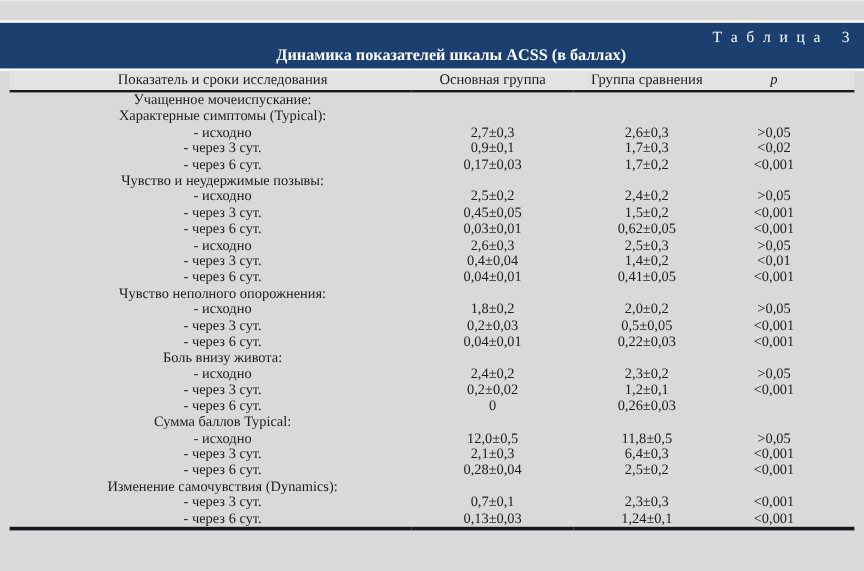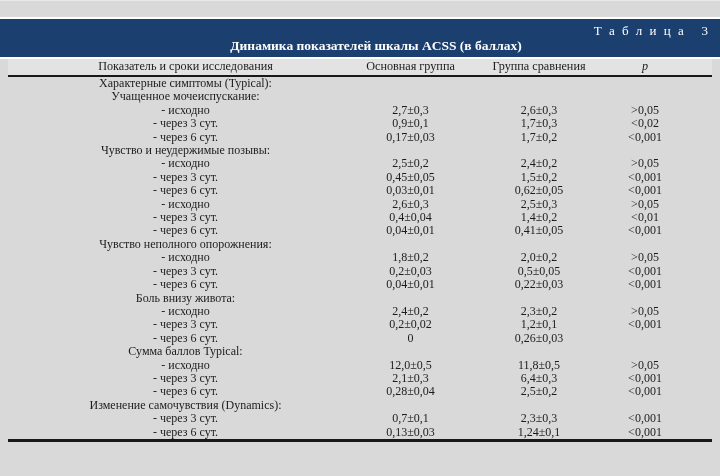--- a/index.html
+++ b/index.html
@@ -76,27 +76,27 @@
     <thead>
       <tr>
         <th>Показатель и сроки исследования</th>
         <th>Основная группа</th>
         <th>Группа сравнения</th>
         <th class="p-col">p</th>
       </tr>
     </thead>
     <tbody id="table-body">
         <tr>
+          <td>Учащенное мочеиспускание:</td>
+          <td></td>
+          <td></td>
+          <td></td>
+        </tr>
+        <tr>
           <td>Характерные симптомы (Typical):</td>
-          <td></td>
-          <td></td>
-          <td></td>
-        </tr>
-        <tr>
-          <td>Учащенное мочеиспускание:</td>
           <td></td>
           <td></td>
           <td></td>
         </tr>
         <tr>
           <td>- исходно</td>
           <td>2,7±0,3</td>
           <td>2,6±0,3</td>
           <td>&gt;0,05</td>
         </tr>

